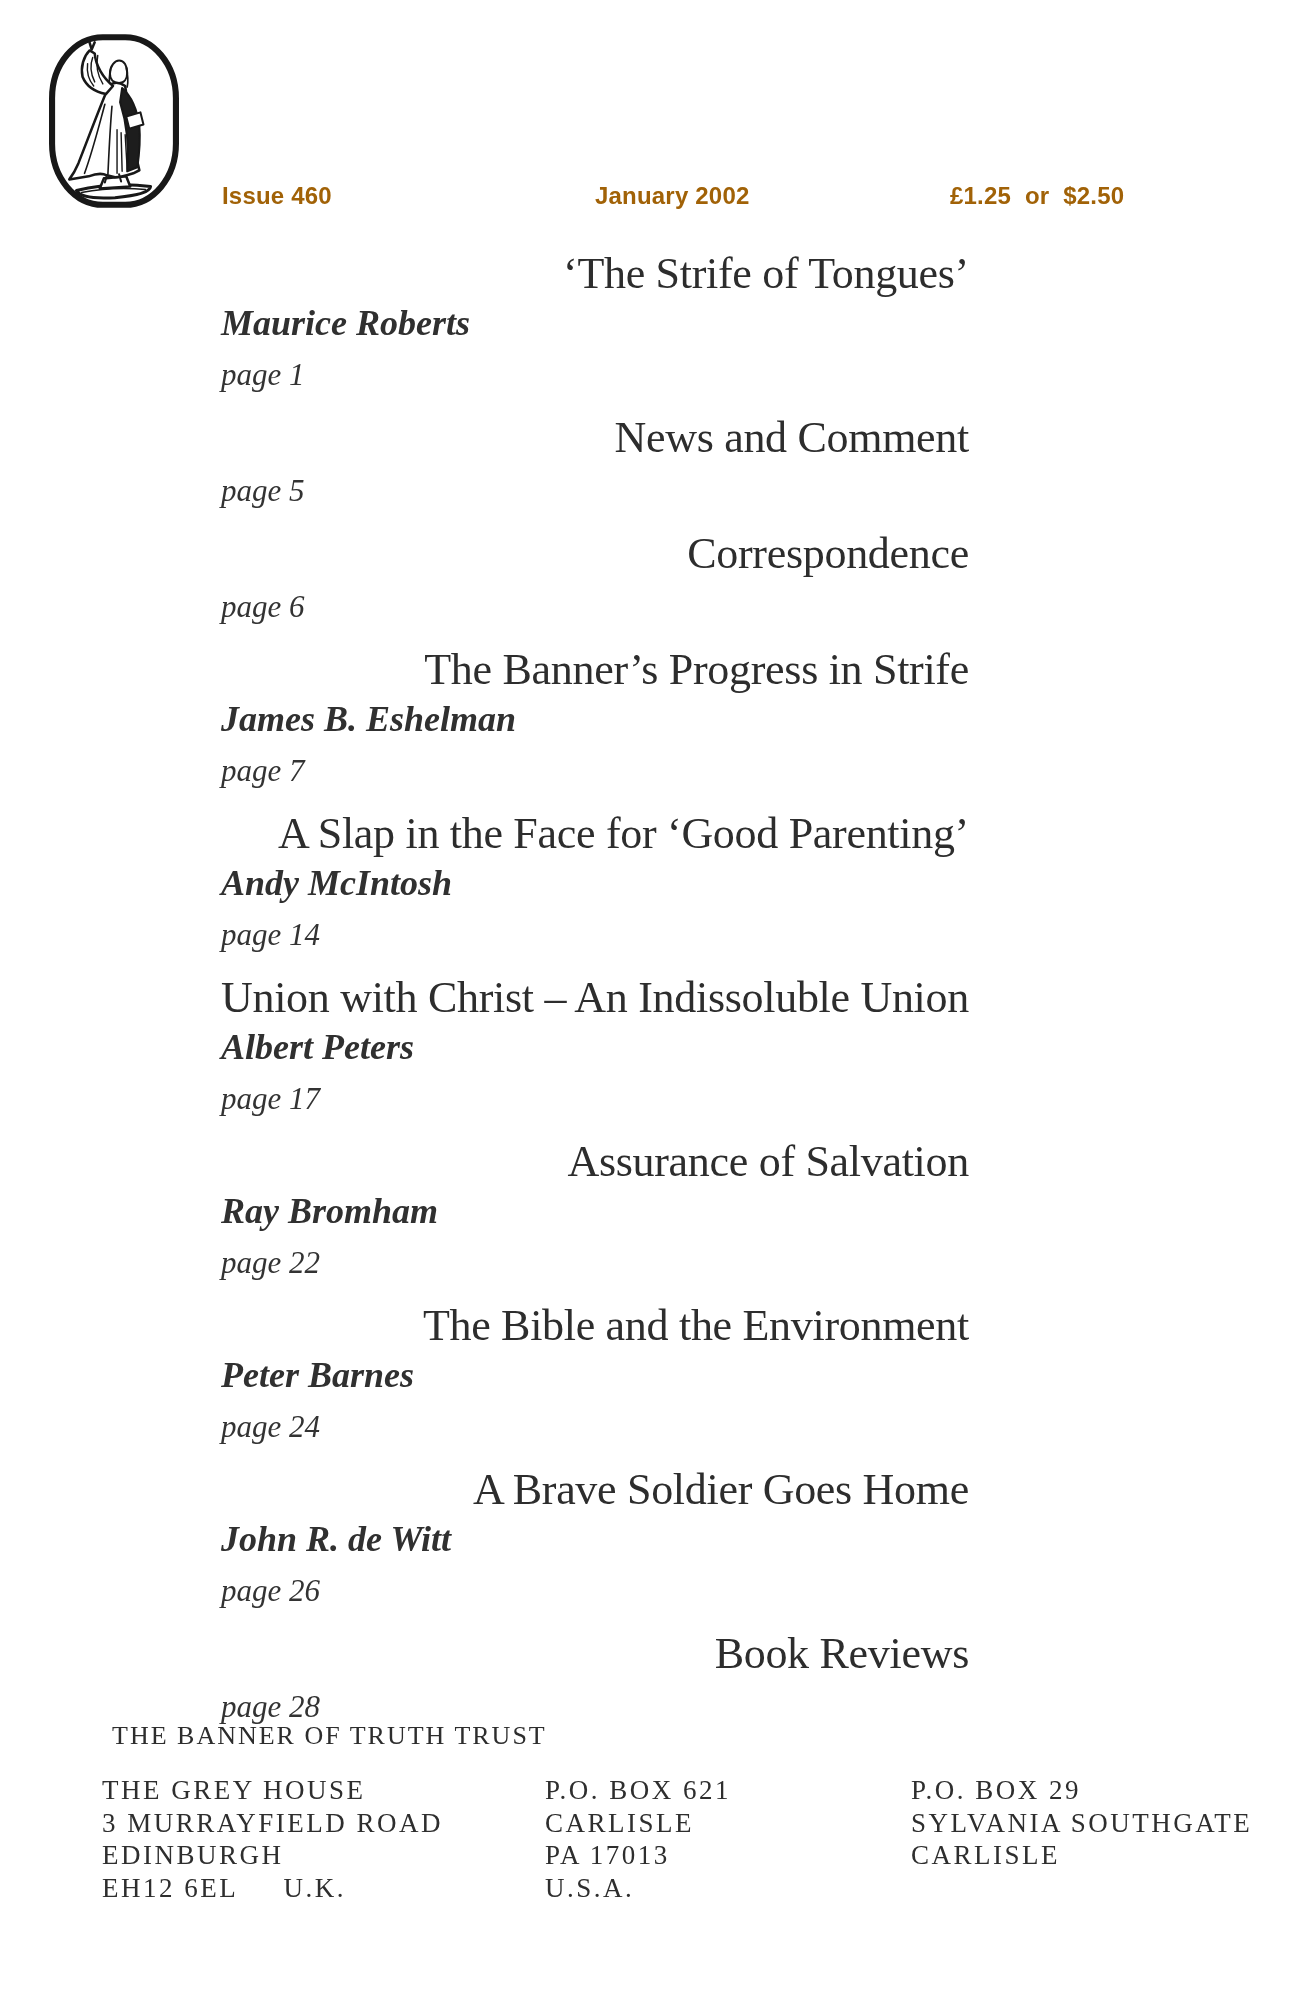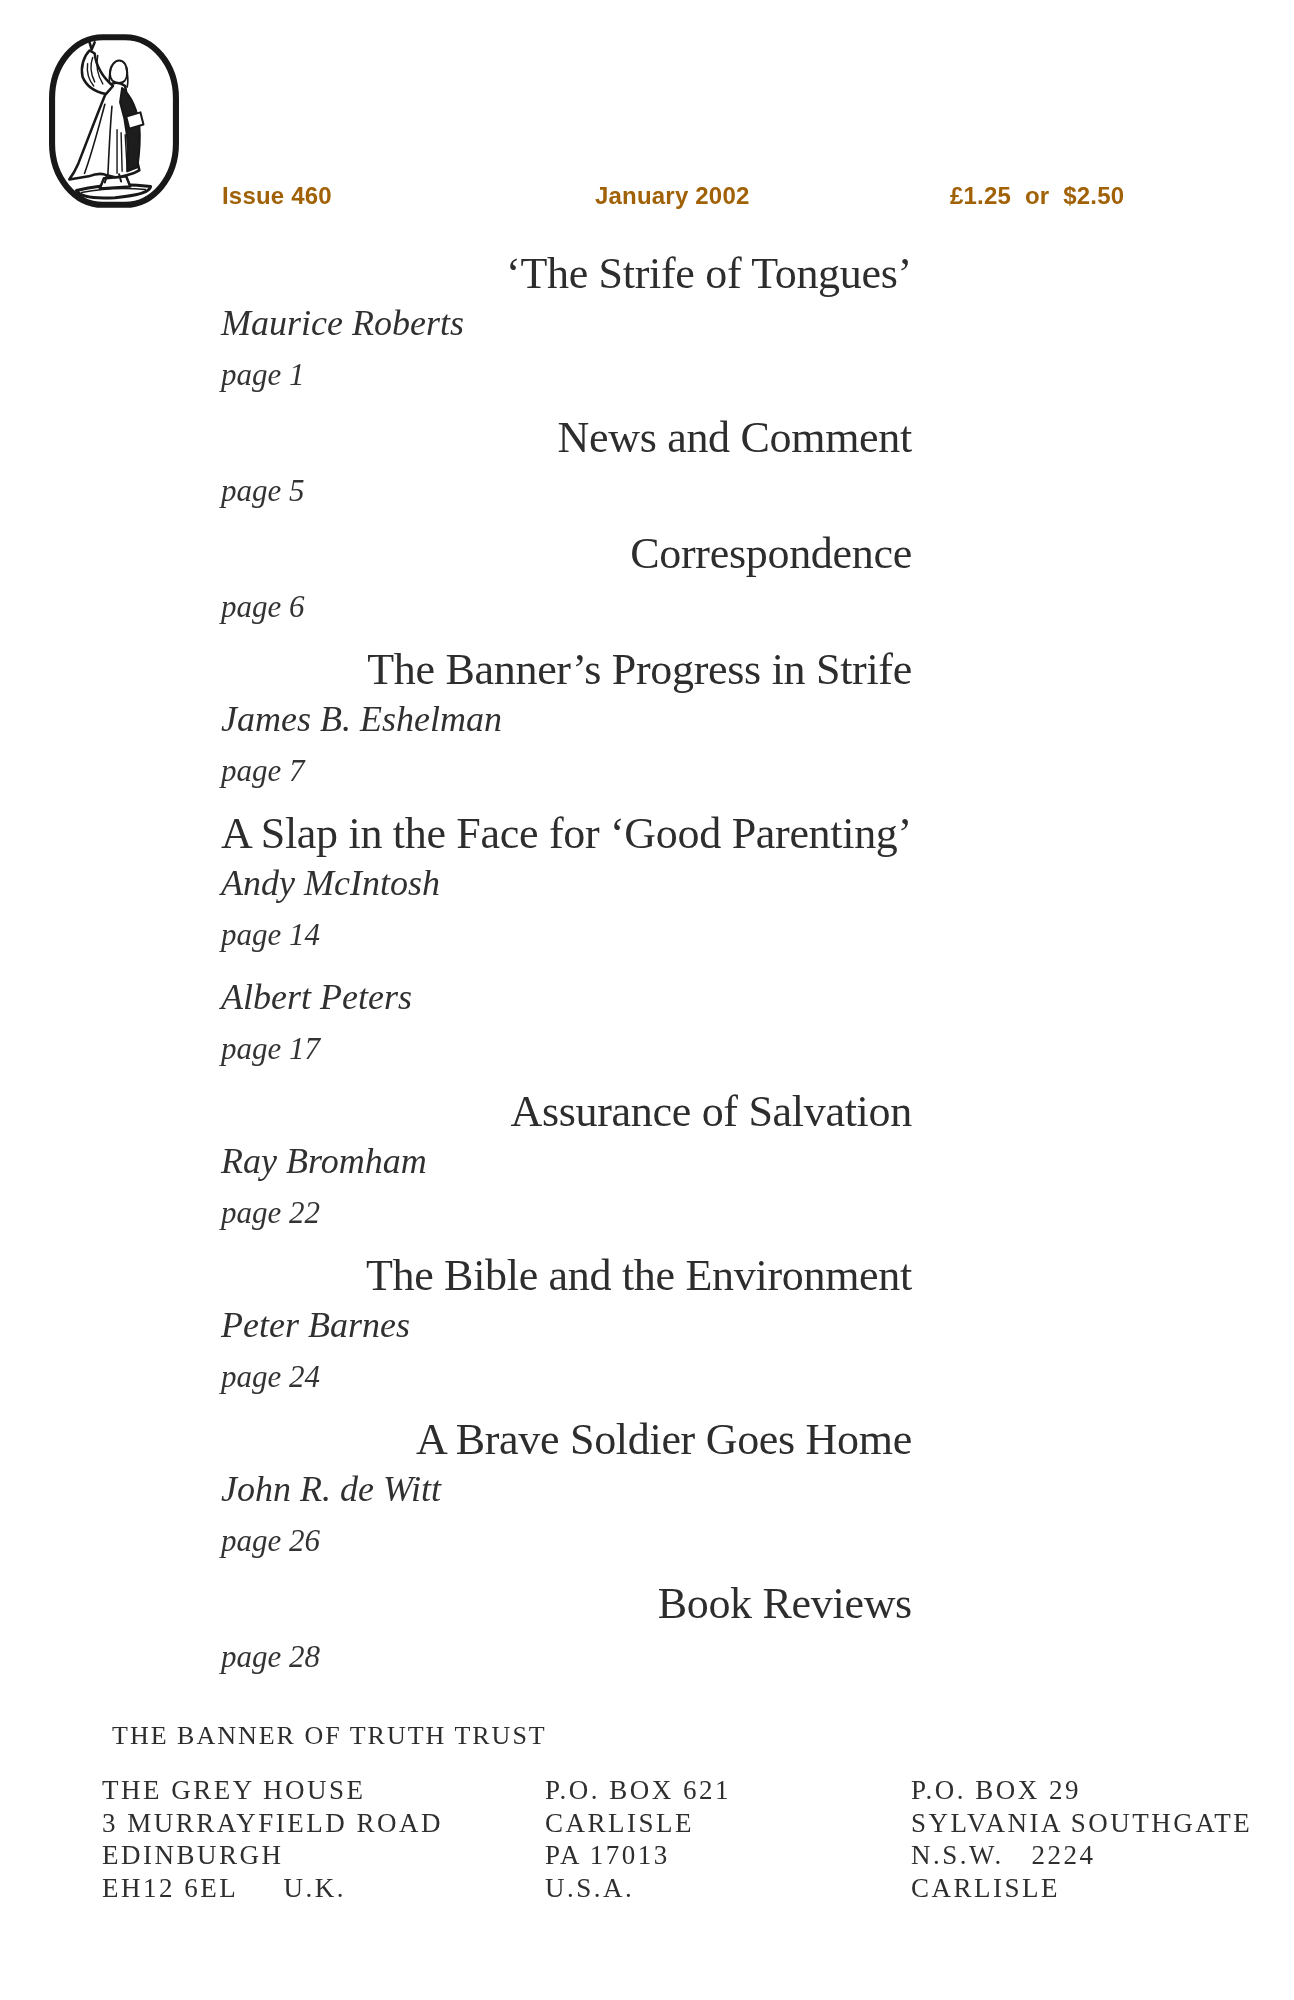--- a/index.html
+++ b/index.html
@@ -38,20 +38,21 @@
   .toc-title {
     font-size: 44px; line-height: 50px;
     color: #2d2d2d; letter-spacing: -0.3px;
     white-space: nowrap;
     text-align: right;
   }
   .toc-author {
     font-size: 36px; line-height: 48px;
     font-style: italic; color: #303030;
     white-space: nowrap;
+    font-weight: bold;
   }
   .toc-page {
     font-size: 31px; line-height: 44px;
     font-style: italic; color: #333333;
     white-space: nowrap;
     margin-top: 6px;
   }
 
   
   .publisher-name {
@@ -136,20 +137,21 @@
     <div class="toc-page">page 7</div>
   </div>
 
   <div class="toc-entry">
     <div class="toc-title">A Slap in the Face for ‘Good Parenting’</div>
     <div class="toc-author">Andy McIntosh</div>
     <div class="toc-page">page 14</div>
   </div>
 
   <div class="toc-entry">
+    <div class="toc-title">Union with Christ – An Indissoluble Union</div>
     <div class="toc-author">Albert Peters</div>
     <div class="toc-page">page 17</div>
   </div>
 
   <div class="toc-entry">
     <div class="toc-title">Assurance of Salvation</div>
     <div class="toc-author">Ray Bromham</div>
     <div class="toc-page">page 22</div>
   </div>
 
@@ -184,15 +186,14 @@
   <div class="addr-col addr-col-1">
     <div class="addr-line">P.O. BOX 621</div>
     <div class="addr-line">CARLISLE</div>
     <div class="addr-line">PA 17013</div>
     <div class="addr-line">U.S.A.</div>
   </div>
 
   <div class="addr-col addr-col-2">
     <div class="addr-line">P.O. BOX 29</div>
     <div class="addr-line">SYLVANIA SOUTHGATE</div>
-    <div class="addr-line">N.S.W.   2224</div>
     <div class="addr-line">CARLISLE</div>
   </div>
 
 </body></html>

